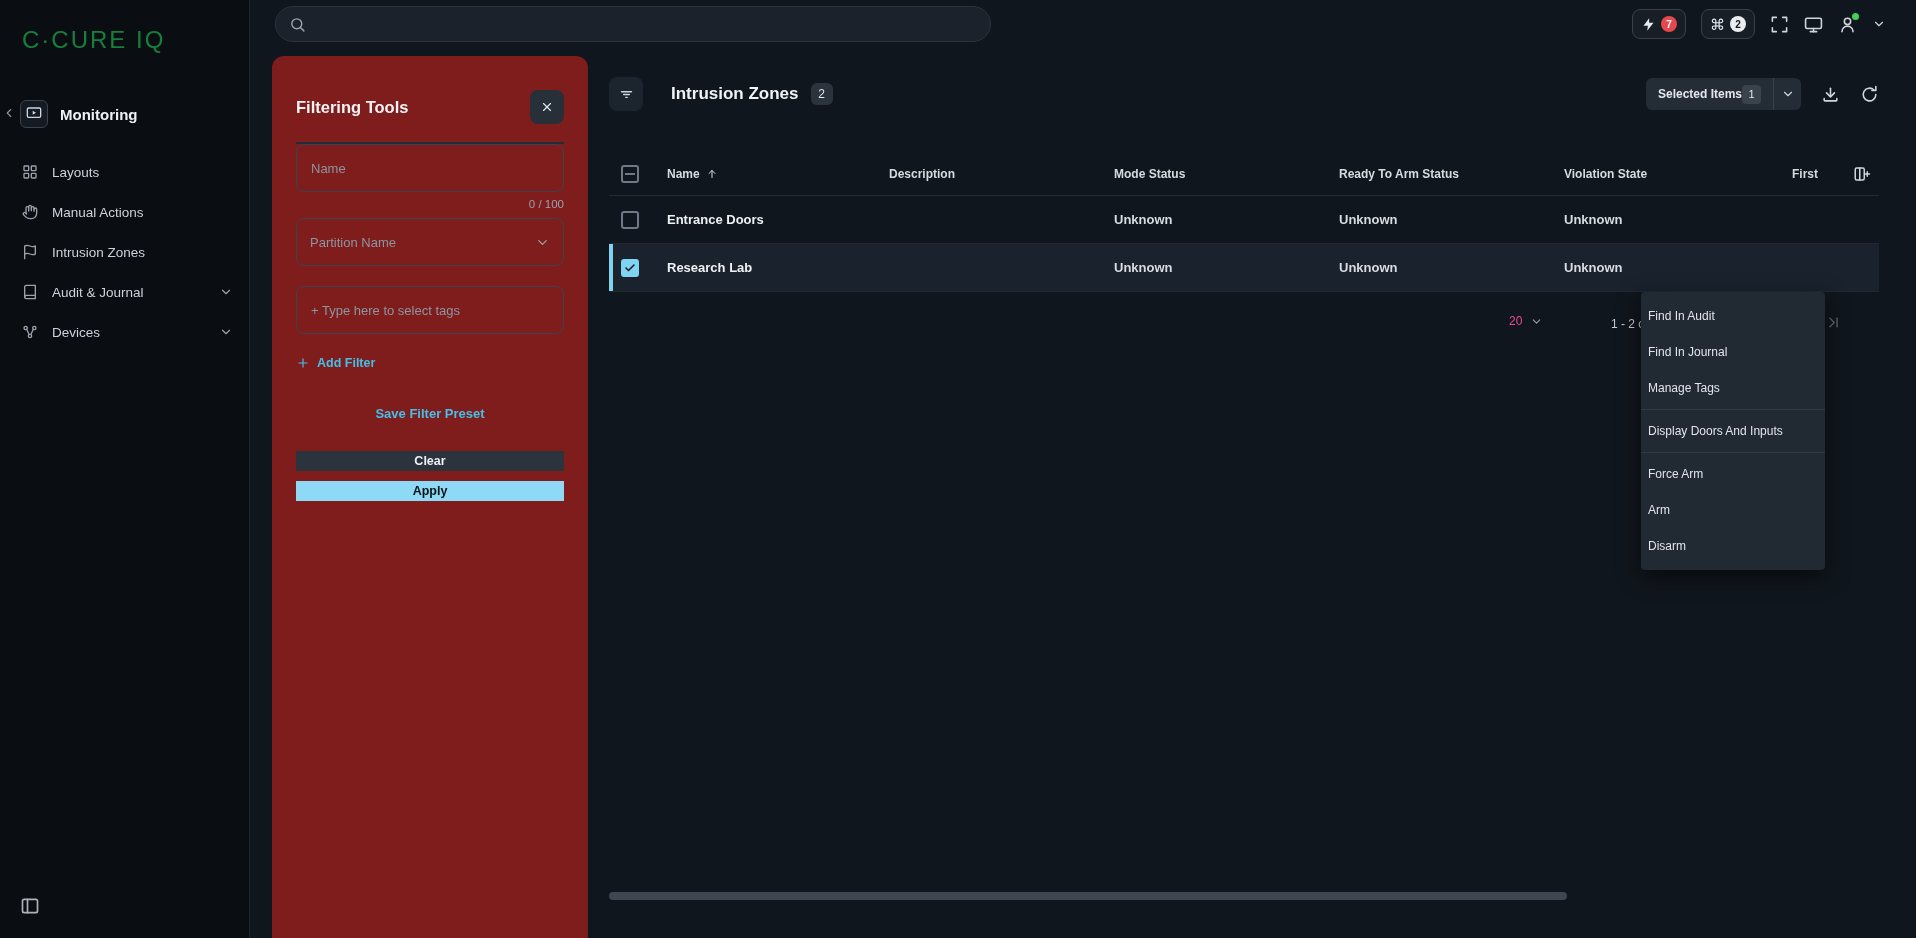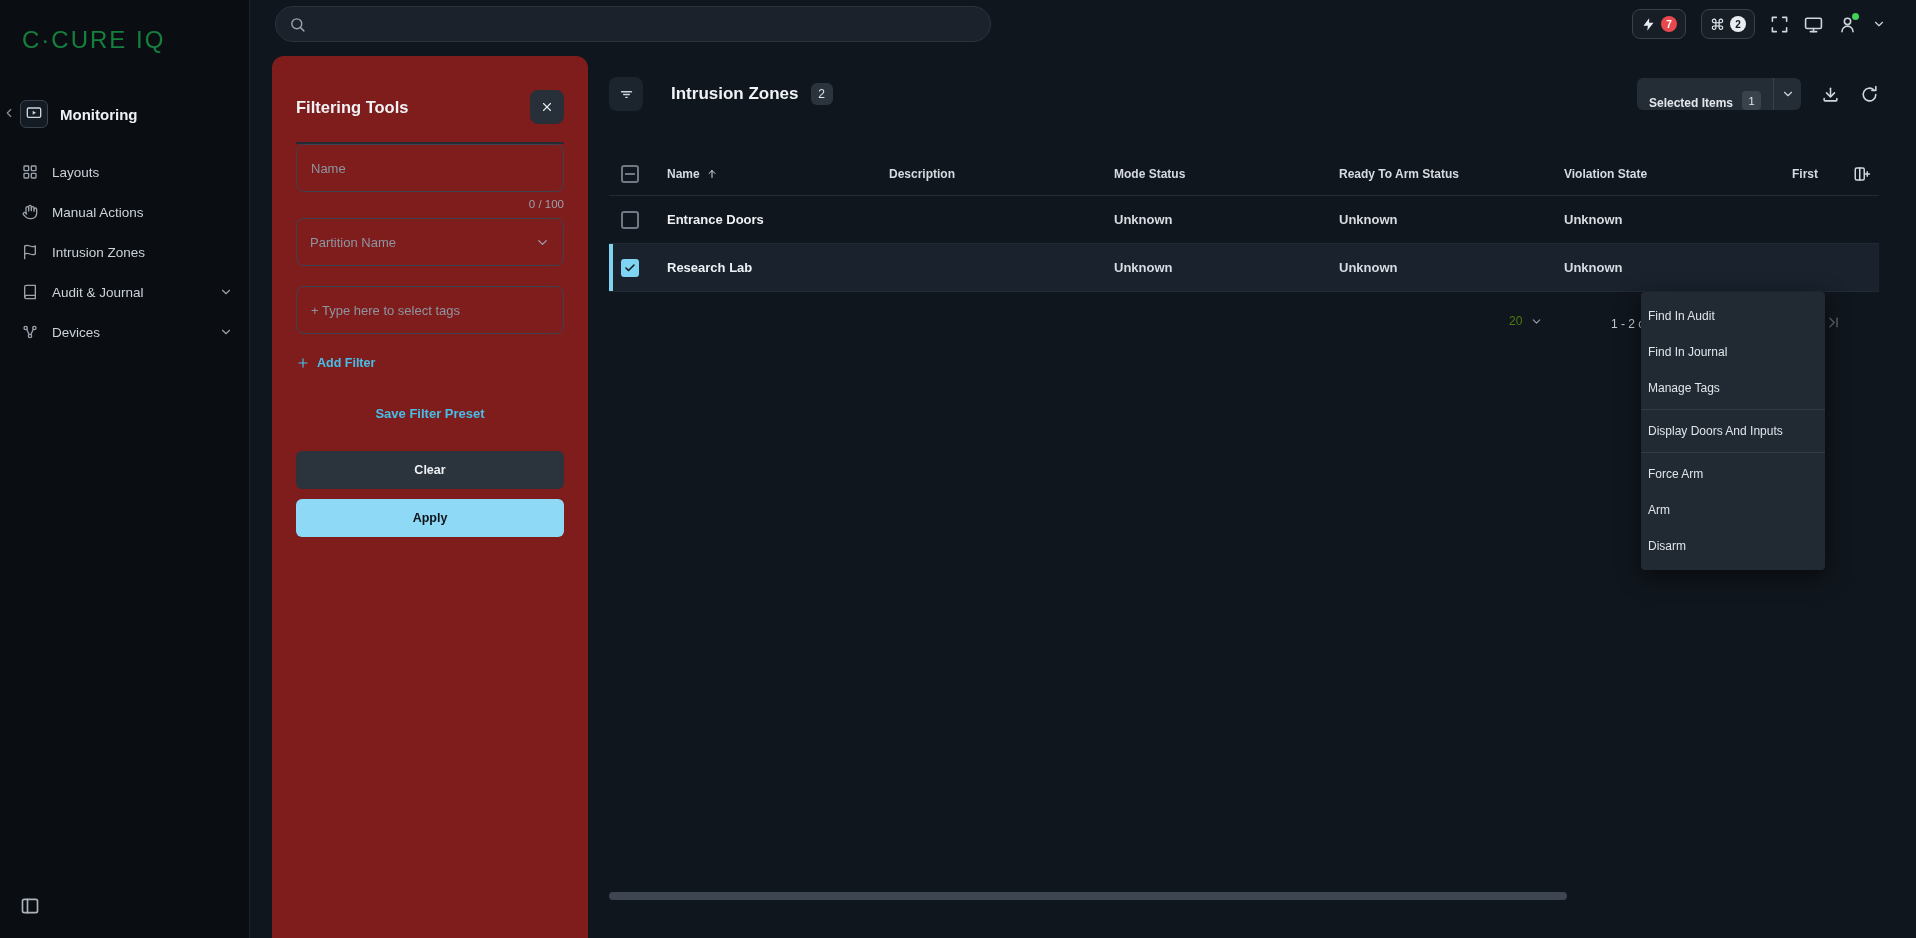--- a/index.html
+++ b/index.html
@@ -66,36 +66,36 @@
   .fp-counter { text-align:right; font-size:11.5px; color:#9aa2ac; margin-top:6px; }
   .fp-select { margin-top:8px; height:48px; border:1px solid #3a434e; border-radius:8px; display:flex; align-items:center; justify-content:space-between; padding:0 13px; cursor:pointer; }
   .fp-select .ph { font-size:13px; color:#8d95a0; }
   .fp-select .chev { color:#9aa2ac; display:flex; }
   .fp-select .chev svg { width:15px; height:15px; }
   .fp-tags { margin-top:20px; }
   .fp-addfilter { margin-top:22px; display:flex; align-items:center; gap:7px; color:#45bfe9; cursor:pointer; width:fit-content;justify-content:flex-end; }
   .fp-addfilter svg { width:14px; height:14px; }
   .fp-addfilter .lbl { font-size:12.5px; font-weight:bold; }
   .fp-savepreset { margin-top:36px; text-align:center; font-size:13px; font-weight:bold; color:#45bfe9; cursor:pointer; }
-  .fp-btn { display:block; width:100%; height:38px; border:none; border-radius:6px; font-size:12.5px; font-weight:bold; font-family:"Liberation Sans",sans-serif; cursor:pointer; }
+  .fp-btn { display:block; width:100%; height:20px; border:none; border-radius:0; font-size:12.5px; font-weight:bold; font-family:"Liberation Sans",sans-serif; cursor:pointer; }
   .fp-btn.clear { margin-top:30px; background:#2b333d; color:#eef1f4; }
   .fp-btn.apply { margin-top:10px; background:#8ed9f5; color:#0d1319; }
 
   
   .main-area { position:absolute; left:609px; top:72px; width:1270px; }
   .title-row { height:44px; display:flex; align-items:center; justify-content:space-between; }
   .title-left { display:flex; align-items:center; gap:28px; }
   .funnel-btn { width:34px; height:34px; background:#1c242e; border-radius:8px; display:flex; align-items:center; justify-content:center; color:#cfd6dd; cursor:pointer; }
   .funnel-btn svg { width:17px; height:17px; }
   .title-group { display:flex; align-items:center; gap:12px; }
   .page-title { font-size:17px; font-weight:bold; color:#f0f3f6; }
   .count-badge { min-width:22px; height:22px; background:#2b333d; border-radius:6px; font-size:12px; color:#dfe4e9; display:flex; align-items:center; justify-content:center; padding:0 5px; }
   .title-right { display:flex; align-items:center; gap:20px; }
   .sel-split { display:flex; align-items:stretch; height:32px; background:#242c36; border-radius:6px; overflow:hidden; cursor:pointer; }
-  .sel-main { display:flex; align-items:flex-end; gap:9px; padding:0 12px; }
+  .sel-main { display:flex; align-items:center; gap:0; padding:0 12px; }
   .sel-label { font-size:12px; font-weight:bold; color:#e3e7ec; }
   .sel-badge { min-width:19px; height:19px; background:#3a424c; border-radius:4px; font-size:11px; color:#e3e7ec; display:flex; align-items:center; justify-content:center; padding:0 4px; }
   .sel-chev { display:flex; align-items:center; justify-content:center; width:28px; border-left:1px solid #39414b; color:#cfd6dd; }
   .sel-chev svg { width:14px; height:14px; }
   .tool-icon { color:#cfd6dd; display:flex; cursor:pointer; }
   .tool-icon svg { width:19px; height:19px; }
 
   .thead, .trow { display:grid; grid-template-columns:42px 222px 225px 225px 225px 228px 1fr; align-items:center; }
   .thead { margin-top:36px; height:44px; border-bottom:1px solid #232b35; position:relative; }
   .th { font-size:12px; font-weight:bold; color:#d6dbe1; padding-left:16px; display:flex; align-items:center; gap:6px; cursor:pointer; white-space:nowrap; overflow:hidden; }
@@ -109,21 +109,21 @@
   .trow.selected::before { content:""; position:absolute; left:0; top:0; bottom:0; width:4px; background:#7fd3f1; }
   .cell { font-size:13px; color:#d7dce2; padding-left:16px; white-space:nowrap; overflow:hidden;font-weight:bold; }
   .cell.c-name { color:#eef1f4; }
   .c-check { display:flex; justify-content:center; padding-left:0; }
   .cb { width:18px; height:18px; border:2px solid #707883; border-radius:3px; display:flex; align-items:center; justify-content:center; }
   .cb.indeterminate::after { content:""; width:10px; height:2px; background:#707883; }
   .cb.checked { background:#7fd4f2; border-color:#7fd4f2; color:#0d141b; }
   .cb.checked svg { width:12px; height:12px; stroke-width:3; }
 
   .pagination { position:relative; height:40px; margin-top:14px; }
-  .page-size { position:absolute; left:900px; top:8px; display:flex; align-items:center; gap:8px; color:#4d7c0f; font-size:12px; cursor:pointer; }
+  .page-size { position:absolute; left:900px; top:8px; display:flex; align-items:center; gap:8px; color:#ec4899; font-size:12px; cursor:pointer; }
   .page-size .chev { display:flex; color:#9aa2ac; }
   .page-size .chev svg { width:13px; height:13px; }
   .range { position:absolute; left:1002px; top:11px; font-size:12px; color:#c6ccd3; white-space:nowrap; }
   .nav-last { position:absolute; left:1216px; top:8px; color:#5a626c; display:flex; cursor:pointer; }
   .nav-last svg { width:17px; height:17px; }
 
   .hscroll-thumb { position:absolute; left:609px; top:892px; width:958px; height:8px; border-radius:4px; background:#3e4651; cursor:pointer; }
 
   
   .context-menu { position:absolute; left:1641px; top:292px; width:184px; background:#212932; border-radius:4px; box-shadow:0 6px 22px rgba(0,0,0,.55); padding:6px 0; z-index:10; }

